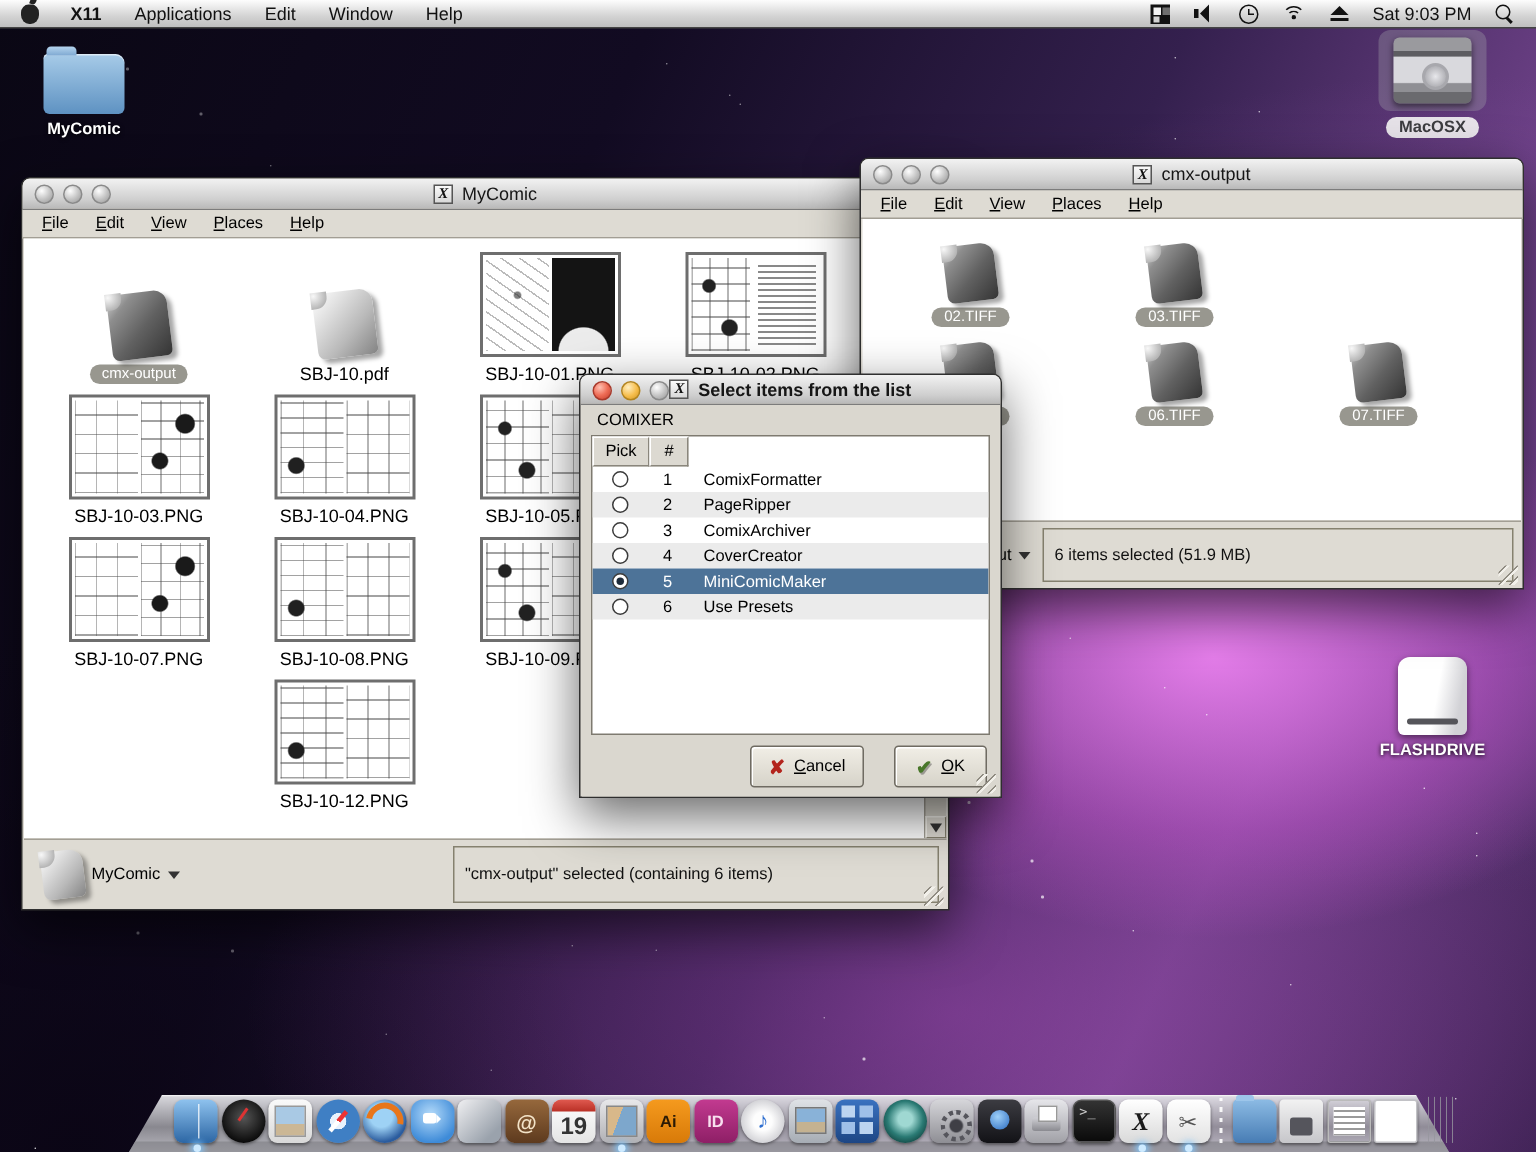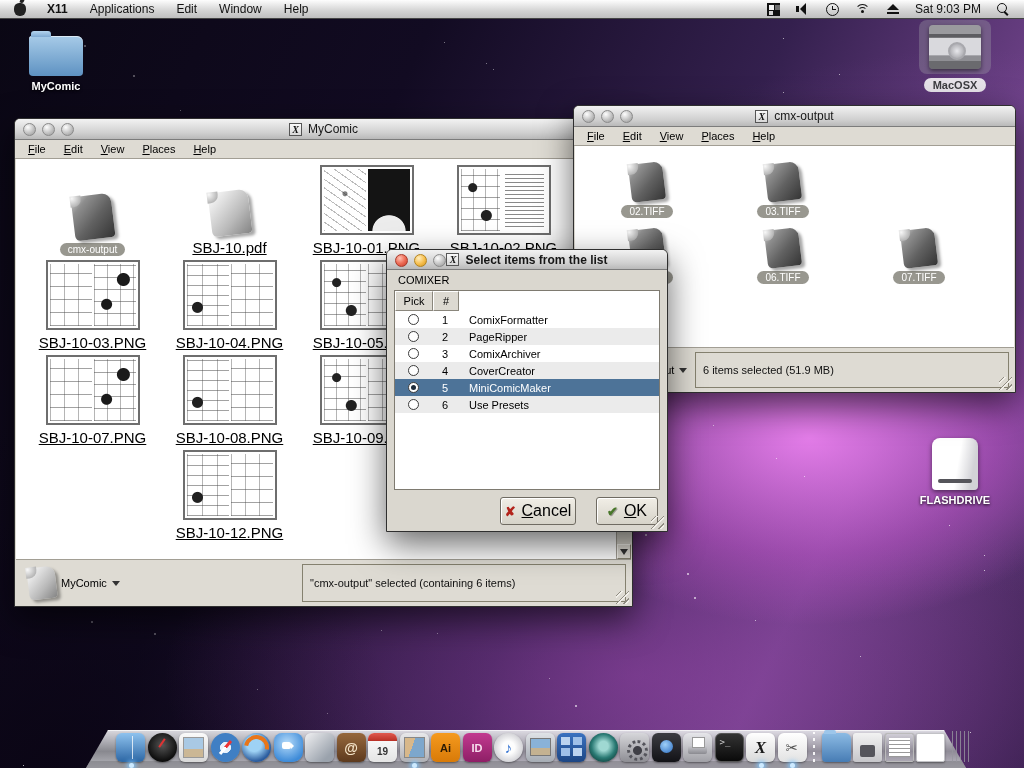--- a/index.html
+++ b/index.html
@@ -90,21 +90,21 @@
 
   
   .docicon { position:relative; transform:rotate(-7deg); border-radius:3px 9px 4px 5px; box-shadow:3px 3px 3px rgba(0,0,0,.35); }
   .docicon.dark  { background:linear-gradient(135deg,#d8d8d8 0%,#8e8e8e 22%,#616161 55%,#343434 100%); }
   .docicon.light { background:linear-gradient(135deg,#ffffff 0%,#e0e0e0 28%,#b9b9b9 62%,#838383 100%); }
   .docicon::before { content:""; position:absolute; left:-1px; top:-1px; width:11px; height:11px; border-radius:0 0 70% 0;
     background:radial-gradient(circle at 20% 20%, #f8f8f8, #b5b5b5 70%); }
   .doc-lg { width:40px; height:44px; }
   .doc-sm { width:34px; height:38px; }
   .pill { background:#98978f; color:#fff; font-size:10px; padding:1px 8px; border-radius:8px; white-space:nowrap; }
-  .plain-label { font-size:15px; color:#000; white-space:nowrap;text-decoration:underline; }
+  .plain-label { font-size:12px; color:#000; white-space:nowrap; }
 
   
   .thumb { width:94px; height:70px; background:#fff; border:2px solid #6e6e6e; display:flex; gap:2px; padding:2px; }
   .pg { flex:1; position:relative; overflow:hidden;
     background-image:repeating-linear-gradient(0deg, rgba(70,70,70,.5) 0 1px, transparent 1px 13px),
                      repeating-linear-gradient(90deg, rgba(70,70,70,.4) 0 1px, transparent 1px 14px); }
   .thumb.v1 .pg:first-child { background-image:radial-gradient(circle at 30% 30%, #222 0 4px, transparent 5px),
       radial-gradient(circle at 65% 75%, #222 0 5px, transparent 6px),
       repeating-linear-gradient(0deg, rgba(70,70,70,.5) 0 1px, transparent 1px 11px),
       repeating-linear-gradient(90deg, rgba(70,70,70,.4) 0 1px, transparent 1px 12px); }
@@ -141,21 +141,21 @@
   .hd.c-num { width:26px; justify-content:center; }
   .hd.c-util { flex:1; }
   .dlg-row { display:flex; align-items:center; height:17px; font-size:11px; color:#000; }
   .dlg-row.alt { background:#ebebeb; }
   .dlg-row.selected { background:#4d7398; color:#fff; }
   .radio { width:11px; height:11px; border-radius:50%; border:1px solid #3c3c3c; background:#fff; margin-left:13px; position:relative; }
   .radio.on::after { content:""; position:absolute; left:2px; top:2px; width:5px; height:5px; border-radius:50%; background:#1d2b3a; }
   .row-num { width:26px; text-align:center; margin-left:13px; }
   .row-label { padding-left:11px; }
   .gtkbtn { position:absolute; height:28px; background:linear-gradient(#f1eee6,#d6d3c9); border:1px solid #6f6b62; border-radius:3px;
-    box-shadow:inset 1px 1px 0 #fff; font-size:16px; color:#000; display:flex; align-items:center; justify-content:center; gap:6px; }
+    box-shadow:inset 1px 1px 0 #fff; font-size:11px; color:#000; display:flex; align-items:center; justify-content:center; gap:6px; }
   .ico-cancel::before { content:"\2718"; color:#b3241c; font-weight:bold; font-size:13px; }
   .ico-ok::before { content:"\2714"; color:#49772a; font-weight:bold; font-size:13px; text-shadow:1px 1px 0 rgba(0,0,0,.3); }
 
   
   .dock { position:absolute; left:86px; right:58px; bottom:0; height:45px; z-index:60; }
   .dock-shelf { position:absolute; left:0; right:0; bottom:0; height:38px;
     background:linear-gradient(rgba(225,225,230,.95), rgba(150,150,156,.9) 55%, rgba(200,200,206,.92));
     clip-path:polygon(22px 0, calc(100% - 22px) 0, 100% 100%, 0 100%);
     border-top:1px solid rgba(255,255,255,.8); }
   .dock-shelf::after { content:""; position:absolute; left:0; right:0; bottom:0; height:7px; background:rgba(120,120,126,.55); }
@@ -175,21 +175,21 @@
   .dk-firefox { border-radius:50%; background:radial-gradient(circle at 42% 38%, #9ed2f5 0 30%, #2b5c9e 70%); }
   .dk-firefox::after { content:""; position:absolute; inset:2px; border-radius:50%; border:4px solid transparent; border-right-color:#e8761a; border-top-color:#e8761a; transform:rotate(-35deg); }
   .dk-ichat { border-radius:8px 8px 10px 10px; background:radial-gradient(circle at 45% 35%, #b5dbfa, #3e8bd8 75%); }
   .dk-ichat::before { content:""; position:absolute; left:8px; top:9px; width:9px; height:7px; background:#fff; border-radius:2px; }
   .dk-ichat::after { content:""; position:absolute; left:17px; top:10px; border:3px solid transparent; border-left-color:#fff; }
   .dk-mail { background:linear-gradient(135deg,#f0f0f2,#9aa2ac 80%); }
   .dk-address-book { background:linear-gradient(#96683c,#5d3a1e); }
   .dk-address-book::after { content:"@"; position:absolute; inset:0; display:flex; align-items:center; justify-content:center; color:#f3e3c8; font-size:14px; font-weight:bold; }
   .dk-ical { background:linear-gradient(#ffffff,#e4e4e4); }
   .dk-ical::before { content:""; position:absolute; left:0; right:0; top:0; height:8px; background:linear-gradient(#e05a50,#b93026); border-radius:6px 6px 0 0; }
-  .dk-ical .dk-text { top:8px; color:#333; font-size:10px; }
+  .dk-ical .dk-text { top:8px; color:#333; font-size:16px; }
   .dk-photos { background:linear-gradient(#e8e8ea,#b0b0b4); }
   .dk-photos::after { content:""; position:absolute; inset:4px; background:linear-gradient(110deg,#d8b88a 0 40%, #7da7cc 40%); border:1px solid #888; }
   .dk-illustrator { background:linear-gradient(#f59a1e,#d87a08); }
   .dk-illustrator .dk-text { color:#2a1a05;border-radius:11px; }
   .dk-indesign { background:linear-gradient(#c23a90,#8e1f66); }
   .dk-indesign .dk-text { color:#f8e0ef; }
   .dk-itunes { border-radius:50%; background:radial-gradient(circle, #fdfdfd 0 30%, #d4d4d8 70%); }
   .dk-itunes::after { content:"\266A"; position:absolute; inset:0; display:flex; align-items:center; justify-content:center; color:#2f6fd0; font-size:15px; }
   .dk-image-capture { background:linear-gradient(#dfe2e6,#a6acb4); }
   .dk-image-capture::after { content:""; position:absolute; inset:5px 4px 6px 4px; background:linear-gradient(#89b2d8 0 55%, #c4b291 55%); border:1px solid #777; }

